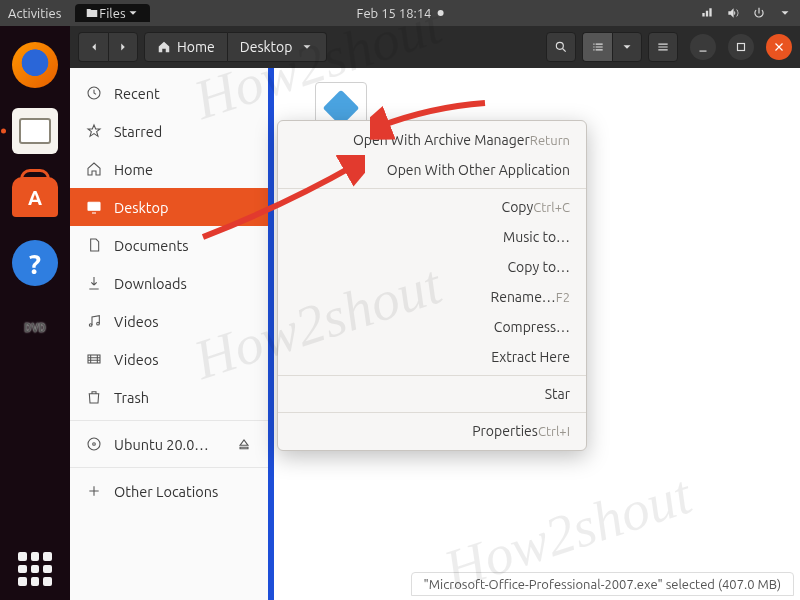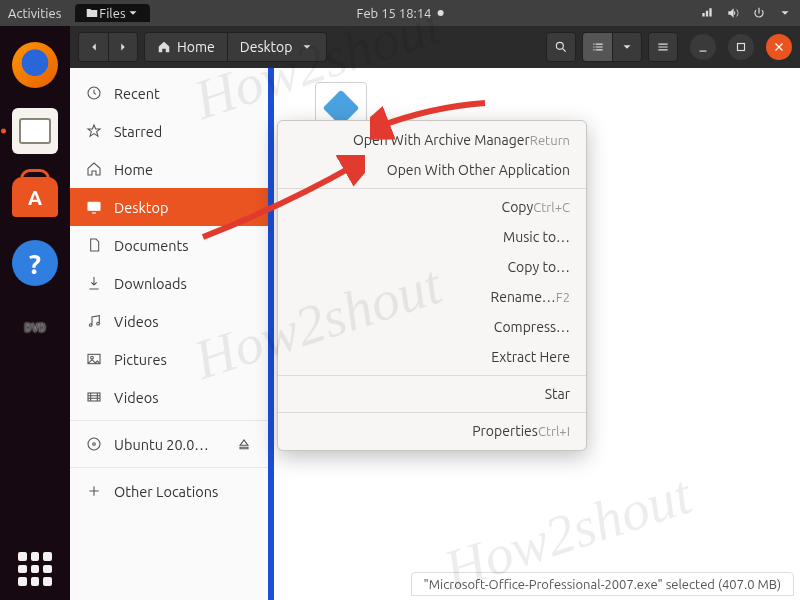--- a/index.html
+++ b/index.html
@@ -256,32 +256,30 @@
       <div class="side-item">
           <svg viewBox="0 0 24 24">
             <path d="M9 18V6l11-2v12"></path>
             <circle cx="7" cy="18" r="2"></circle>
             <circle cx="18" cy="16" r="2"></circle>
           </svg>
           <span>Videos</span>
         </div>
       <div class="side-item">
           <svg viewBox="0 0 24 24">
-            <rect x="3" y="5" width="18" height="14"></rect>
-            <circle cx="9" cy="10" r="2"></circle>
-            <path d="M3 19l6-6 5 5 3-3 4 4"></path>
-          </svg>
-          <span>Pictures</span>
-        </div>
-      <div class="side-item">
-          <svg viewBox="0 0 24 24">
             <rect x="3" y="6" width="18" height="12"></rect>
             <path d="M3 10h18M3 14h18M7 6v12M17 6v12"></path>
           </svg>
           <span>Videos</span>
+        </div>
+      <div class="side-item">
+          <svg viewBox="0 0 24 24">
+            <path d="M5 7h14l-1 14H6zM9 7V4h6v3M4 7h16"></path>
+          </svg>
+          <span>Trash</span>
         </div>
       <div class="side-sep"></div>
       <div class="side-item">
           <svg viewBox="0 0 24 24">
             <circle cx="12" cy="12" r="9"></circle>
             <circle cx="12" cy="12" r="2"></circle>
           </svg>
           <span>Ubuntu 20.0…</span>
           <svg class="eject" viewBox="0 0 24 24">
             <path d="M6 14l6-8 6 8zM6 17h12v2H6z"></path>

